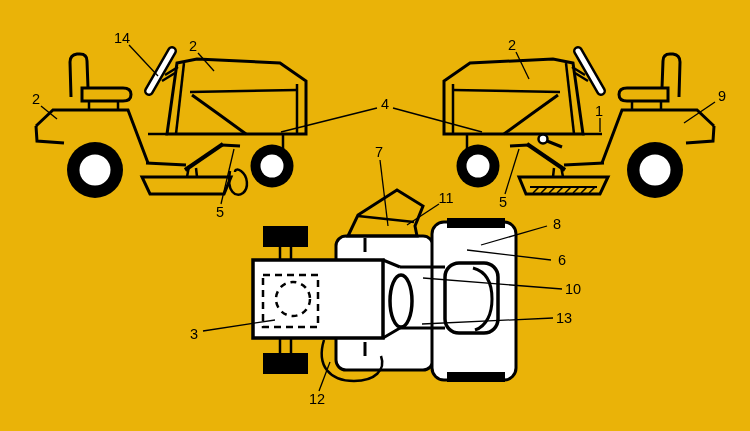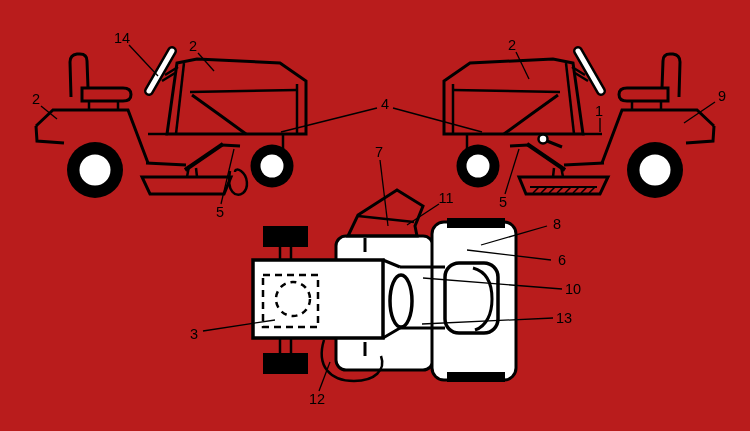--- a/index.html
+++ b/index.html
@@ -1,16 +1,16 @@
 <!DOCTYPE html>
 <html><head>
 <meta charset="utf-8">
 <style>
   html,body{margin:0;padding:0;background:#ffffff;}
-  .stage{position:relative;width:750px;height:431px;background:#b91c1c;overflow:hidden;
+  .stage{position:relative;width:750px;height:431px;background:#eab308;overflow:hidden;
          font-family:"Liberation Sans",sans-serif;}
   svg{display:block;}
   .ink{stroke:#000000;fill:none;}
   .lbl{font-family:"Liberation Sans",sans-serif;font-size:14.5px;fill:#000000;
        text-anchor:middle;dominant-baseline:central;}
   .leader{stroke:#000000;stroke-width:1.3;fill:none;}
 </style>
 </head>
 <body>
 

